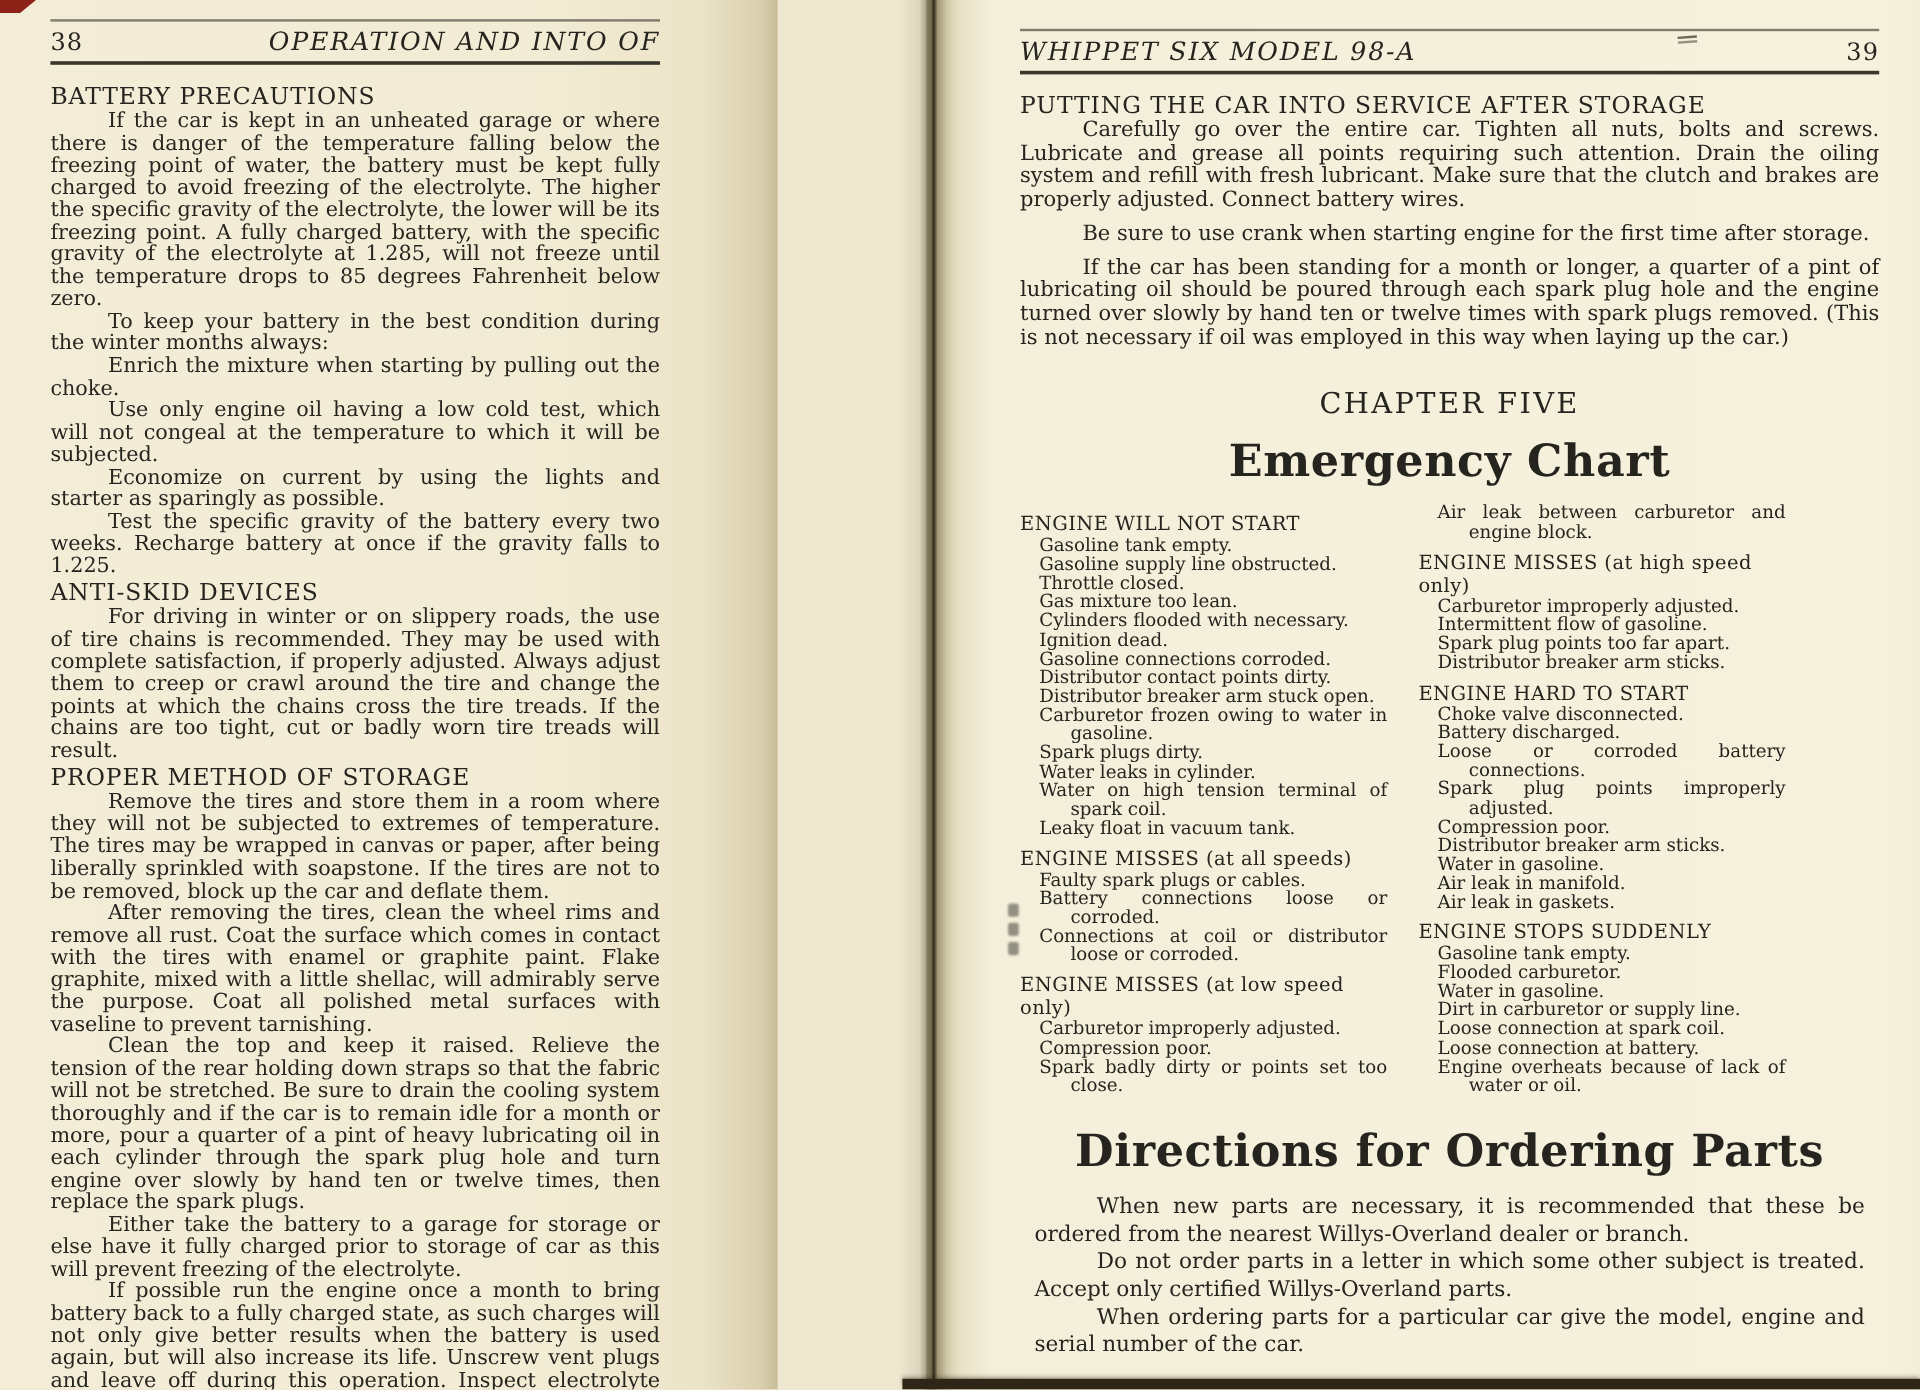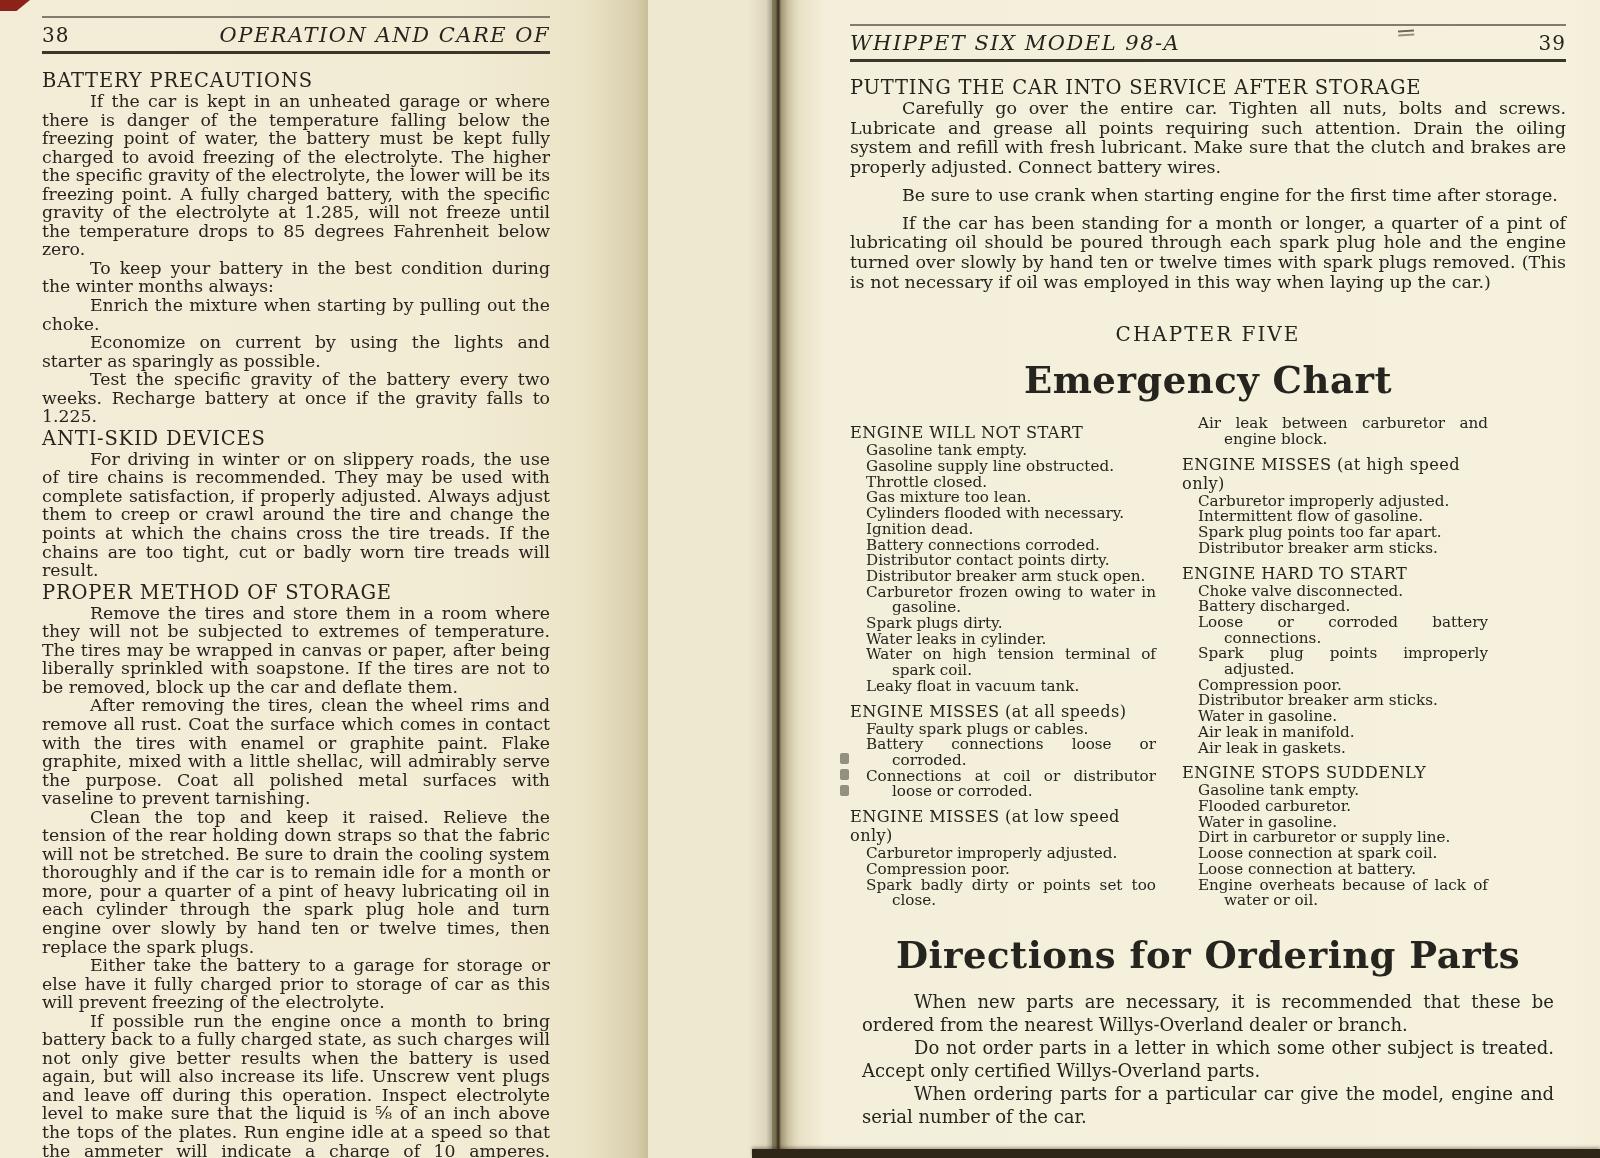--- a/index.html
+++ b/index.html
@@ -26,21 +26,21 @@
   .running{font-style:italic;font-size:21px;letter-spacing:1.5px;}
 
   
   .lp-main{margin-top:15px;}
   .sec-head{font-size:19.5px;font-weight:400;letter-spacing:.8px;margin:1px 0 0;}
   .body-para{font-size:17.3px;line-height:18.55px;text-align:justify;text-indent:48px;margin:0;}
 
   
   .rp-main{margin-top:14px;}
   .rp-para{font-size:17.5px;line-height:19.7px;text-align:justify;text-indent:52px;margin:0 0 8px;}
-  .chapter{text-align:center;font-size:20px;letter-spacing:2px;margin:30px 0 0;}
+  .chapter{text-align:center;font-size:24px;letter-spacing:2px;margin:30px 0 0;}
   .big-title{text-align:center;font-weight:700;font-size:37px;letter-spacing:.5px;margin:12px 0 14px;}
   .chart{display:flex;gap:26px;margin-top:8px;}
   .chart-col{width:306px;}
   .chart-head{font-size:16.2px;letter-spacing:.4px;margin:7px 0 1px;}
   .chart-list{list-style:none;margin:0;padding:0 0 0 16px;}
   .chart-item{font-size:15.2px;line-height:15.7px;padding-left:26px;text-indent:-26px;text-align:justify;}
   .order-title{margin-top:24px;}
   .order-para{font-size:18px;line-height:22.6px;text-align:justify;text-indent:52px;margin:0 12px 1px;}
 
   
@@ -58,29 +58,30 @@
 <body>
 
 <div class="spread">
 
   <div class="page left">
     <div class="inner-left">
       <header>
         <div class="rule-thin"></div>
         <div class="hrow">
           <span class="pagenum">38</span>
-          <span class="running">OPERATION AND CARE OF</span>
+          <span class="running">OPERATION AND INTO OF</span>
         </div>
         <div class="rule-thick"></div>
       </header>
       <main class="lp-main" id="left-body">
           <h2 class="sec-head">BATTERY PRECAUTIONS</h2>
           <p class="body-para">If the car is kept in an unheated garage or where there is danger of the temperature falling below the freezing point of water, the battery must be kept fully charged to avoid freezing of the electrolyte. The higher the specific gravity of the electrolyte, the lower will be its freezing point. A fully charged battery, with the specific gravity of the electrolyte at 1.285, will not freeze until the temperature drops to 85 degrees Fahrenheit below zero.</p>
           <p class="body-para">To keep your battery in the best condition during the winter months always:</p>
           <p class="body-para">Enrich the mixture when starting by pulling out the choke.</p>
+          <p class="body-para">Use only engine oil having a low cold test, which will not congeal at the temperature to which it will be subjected.</p>
           <p class="body-para">Economize on current by using the lights and starter as sparingly as possible.</p>
           <p class="body-para">Test the specific gravity of the battery every two weeks. Recharge battery at once if the gravity falls to 1.225.</p>
           <h2 class="sec-head">ANTI-SKID DEVICES</h2>
           <p class="body-para">For driving in winter or on slippery roads, the use of tire chains is recommended. They may be used with complete satisfaction, if properly adjusted. Always adjust them to creep or crawl around the tire and change the points at which the chains cross the tire treads. If the chains are too tight, cut or badly worn tire treads will result.</p>
           <h2 class="sec-head">PROPER METHOD OF STORAGE</h2>
           <p class="body-para">Remove the tires and store them in a room where they will not be subjected to extremes of temperature. The tires may be wrapped in canvas or paper, after being liberally sprinkled with soapstone. If the tires are not to be removed, block up the car and deflate them.</p>
           <p class="body-para">After removing the tires, clean the wheel rims and remove all rust. Coat the surface which comes in contact with the tires with enamel or graphite paint. Flake graphite, mixed with a little shellac, will admirably serve the purpose. Coat all polished metal surfaces with vaseline to prevent tarnishing.</p>
           <p class="body-para">Clean the top and keep it raised. Relieve the tension of the rear holding down straps so that the fabric will not be stretched. Be sure to drain the cooling system thoroughly and if the car is to remain idle for a month or more, pour a quarter of a pint of heavy lubricating oil in each cylinder through the spark plug hole and turn engine over slowly by hand ten or twelve times, then replace the spark plugs.</p>
           <p class="body-para">Either take the battery to a garage for storage or else have it fully charged prior to storage of car as this will prevent freezing of the electrolyte.</p>
           <p class="body-para">If possible run the engine once a month to bring battery back to a fully charged state, as such charges will not only give better results when the battery is used again, but will also increase its life. Unscrew vent plugs and leave off during this operation. Inspect electrolyte level to make sure that the liquid is ⅝ of an inch above the tops of the plates. Run engine idle at a speed so that the ammeter will indicate a charge of 10 amperes. Continue charging until all cells “gas” or bubble freely and the electrolyte has a specific gravity of 1.285 to 1.300.</p>
@@ -111,21 +112,21 @@
         <div class="chart">
           <div class="chart-col" id="chart-left">
               <div class="chart-head">ENGINE WILL NOT START</div>
               <ul class="chart-list">
                 <li class="chart-item">Gasoline tank empty.</li>
                 <li class="chart-item">Gasoline supply line obstructed.</li>
                 <li class="chart-item">Throttle closed.</li>
                 <li class="chart-item">Gas mixture too lean.</li>
                 <li class="chart-item">Cylinders flooded with necessary.</li>
                 <li class="chart-item">Ignition dead.</li>
-                <li class="chart-item">Battery connections corroded.</li>
+                <li class="chart-item">Gasoline connections corroded.</li>
                 <li class="chart-item">Distributor contact points dirty.</li>
                 <li class="chart-item">Distributor breaker arm stuck open.</li>
                 <li class="chart-item">Carburetor frozen owing to water in gasoline.</li>
                 <li class="chart-item">Spark plugs dirty.</li>
                 <li class="chart-item">Water leaks in cylinder.</li>
                 <li class="chart-item">Water on high tension terminal of spark coil.</li>
                 <li class="chart-item">Leaky float in vacuum tank.</li>
               </ul>
               <div class="chart-head">ENGINE MISSES (at all speeds)</div>
               <ul class="chart-list">

